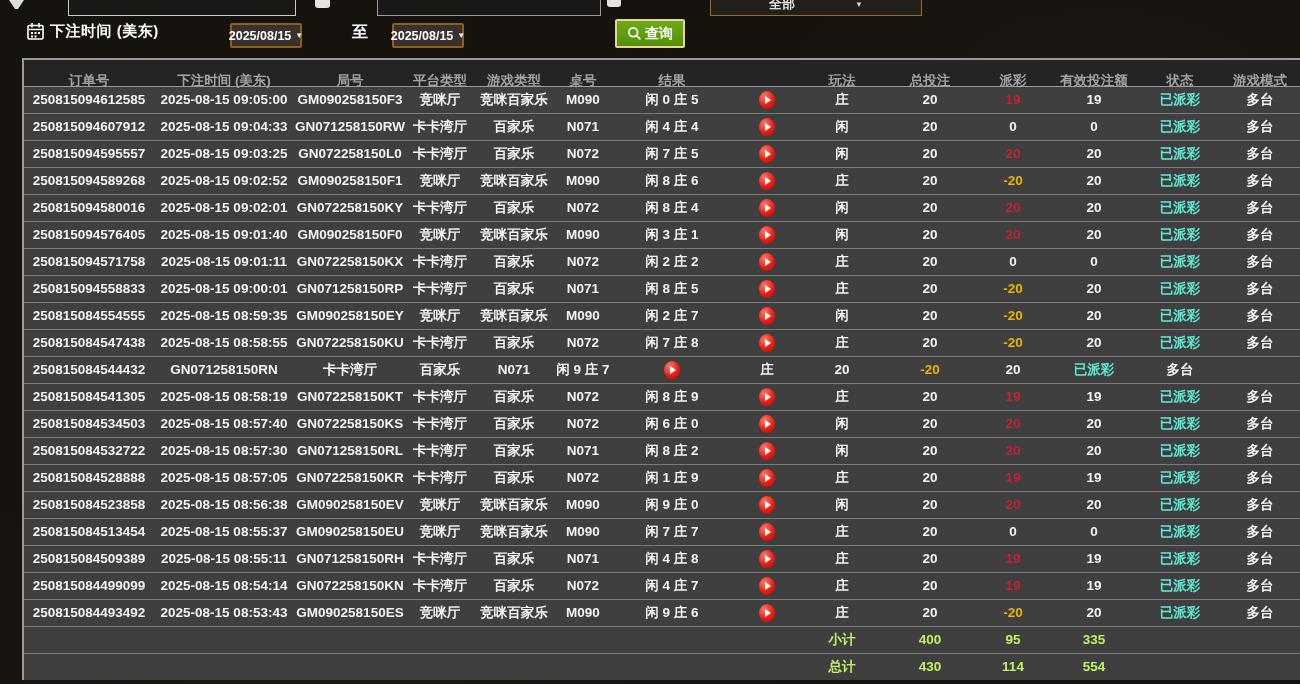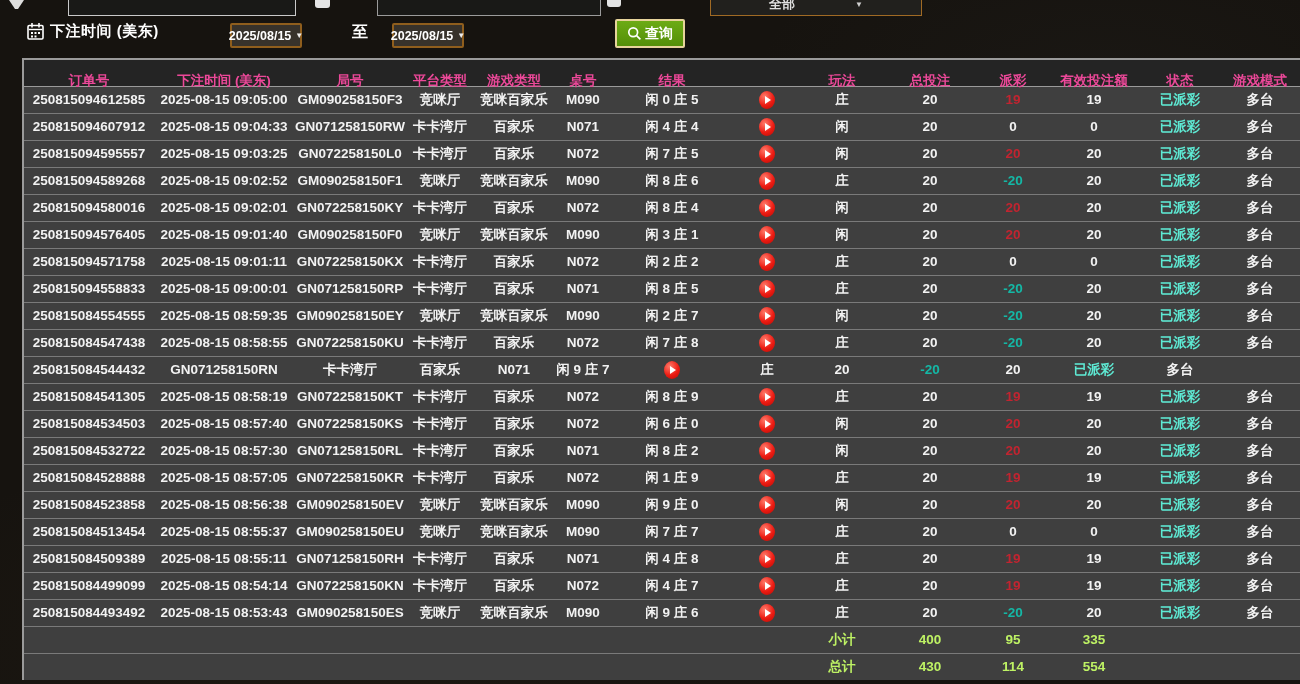--- a/index.html
+++ b/index.html
@@ -42,27 +42,27 @@
     color:#fff; font-size:14px; font-weight:700; font-family:"Liberation Sans",sans-serif;
     display:flex; align-items:center; justify-content:center; gap:3px; cursor:pointer; }
 
   
   .btable { position:absolute; left:22px; top:58px; width:1278px;
     border-left:2px solid #9a9a9a; border-top:2px solid #9a9a9a; background:#3f3f3f; }
   .grid-row { display:grid;
     grid-template-columns:130px 140px 112px 68px 80px 58px 120px 70px 80px 96px 70px 92px 80px 80px;
     align-items:center; }
   .thead { height:26px; background:#242424; }
-  .thead .cell { color:#ec4899; font-size:13.5px; font-weight:700;margin-top:16px; }
+  .thead .cell { color:#a3a3a3; font-size:13.5px; font-weight:700;margin-top:16px; }
   .trow { height:27px; background:#3f3f3f; border-top:1px solid #7a7a7a; }
   .thead + #tbody .trow:first-child { border-top:1px solid #9a9a9a; }
   .cell { text-align:center; font-size:13.5px; font-weight:700; color:#f2f2f2;
     white-space:nowrap; overflow:hidden; line-height:26px; }
   .pay-pos { color:#c22430; }
-  .pay-neg { color:#14b8a6; }
+  .pay-neg { color:#eab308; }
   .pay-zero { color:#f2f2f2; }
   .status-paid { color:#5eead4; }
   .footer-row .cell { color:#bef264; }
   .play-icon { display:inline-block; width:16px; height:18px; border-radius:50%;
     background:radial-gradient(circle at 35% 30%, #ff7a6a 0%, #ec1b12 55%, #b50b05 100%);
     position:relative; vertical-align:middle; cursor:pointer; }
   .play-icon .tri { position:absolute; left:6px; top:5px; width:0; height:0;
     border-left:6px solid #ffffff; border-top:4px solid transparent; border-bottom:4px solid transparent; }
 
   svg { display:block; }

